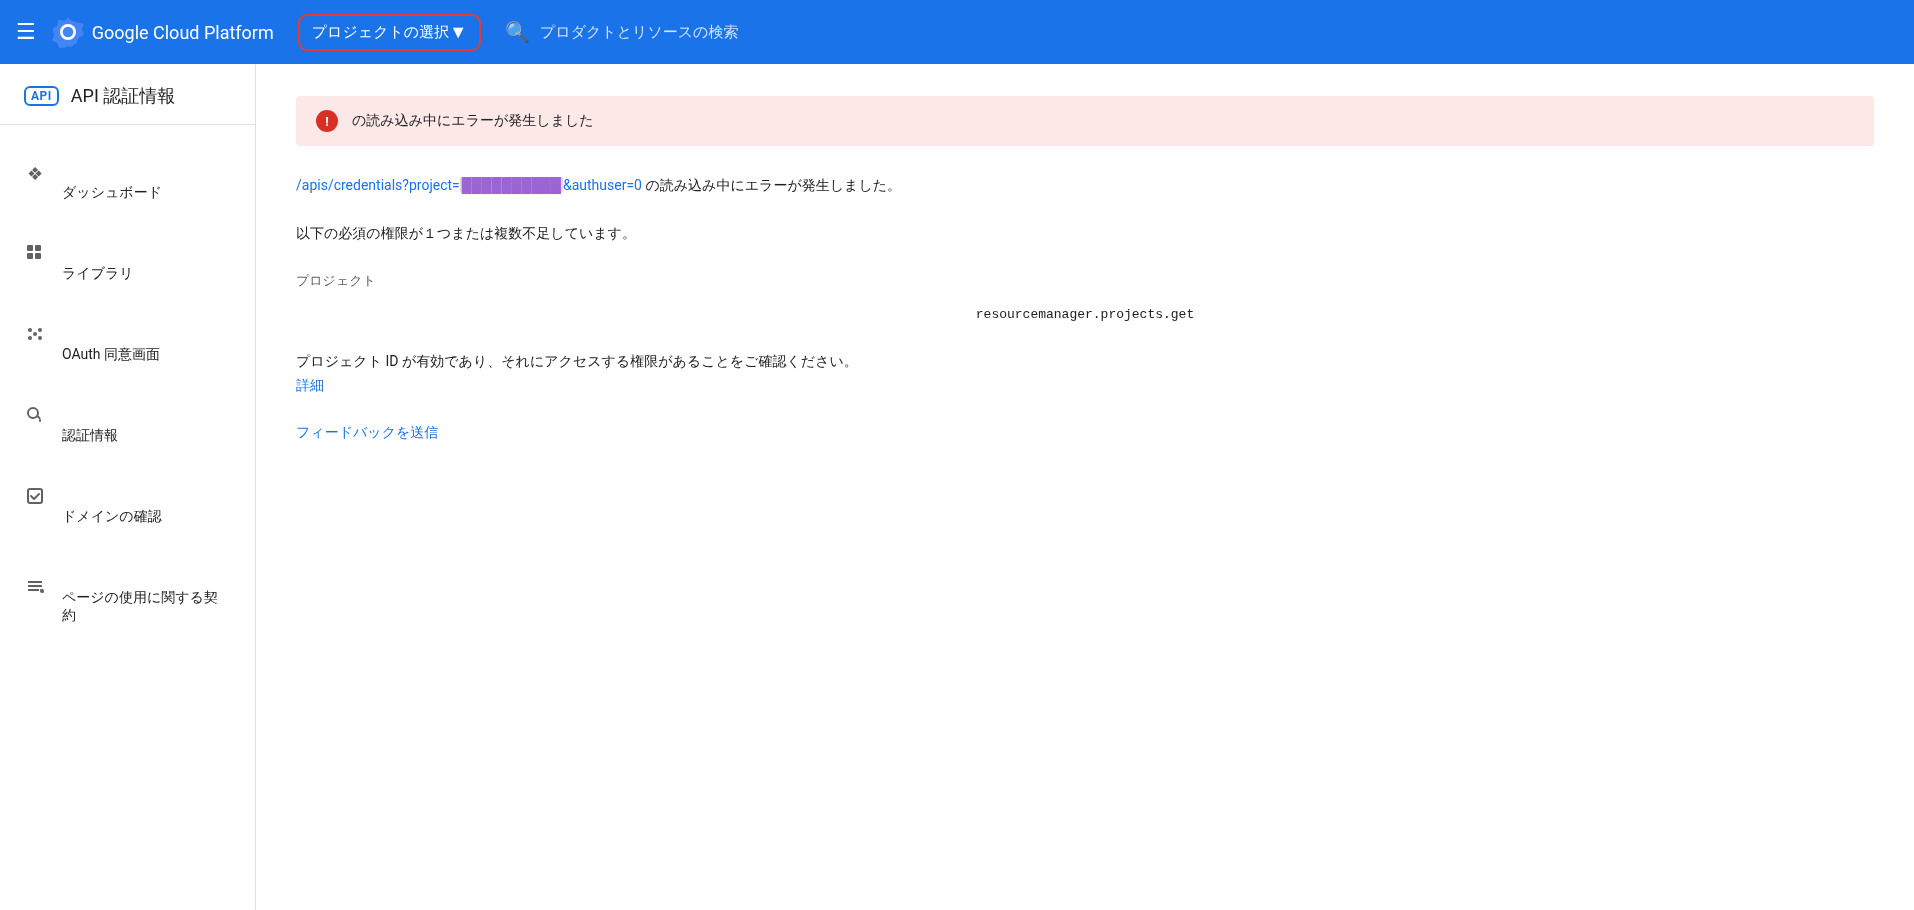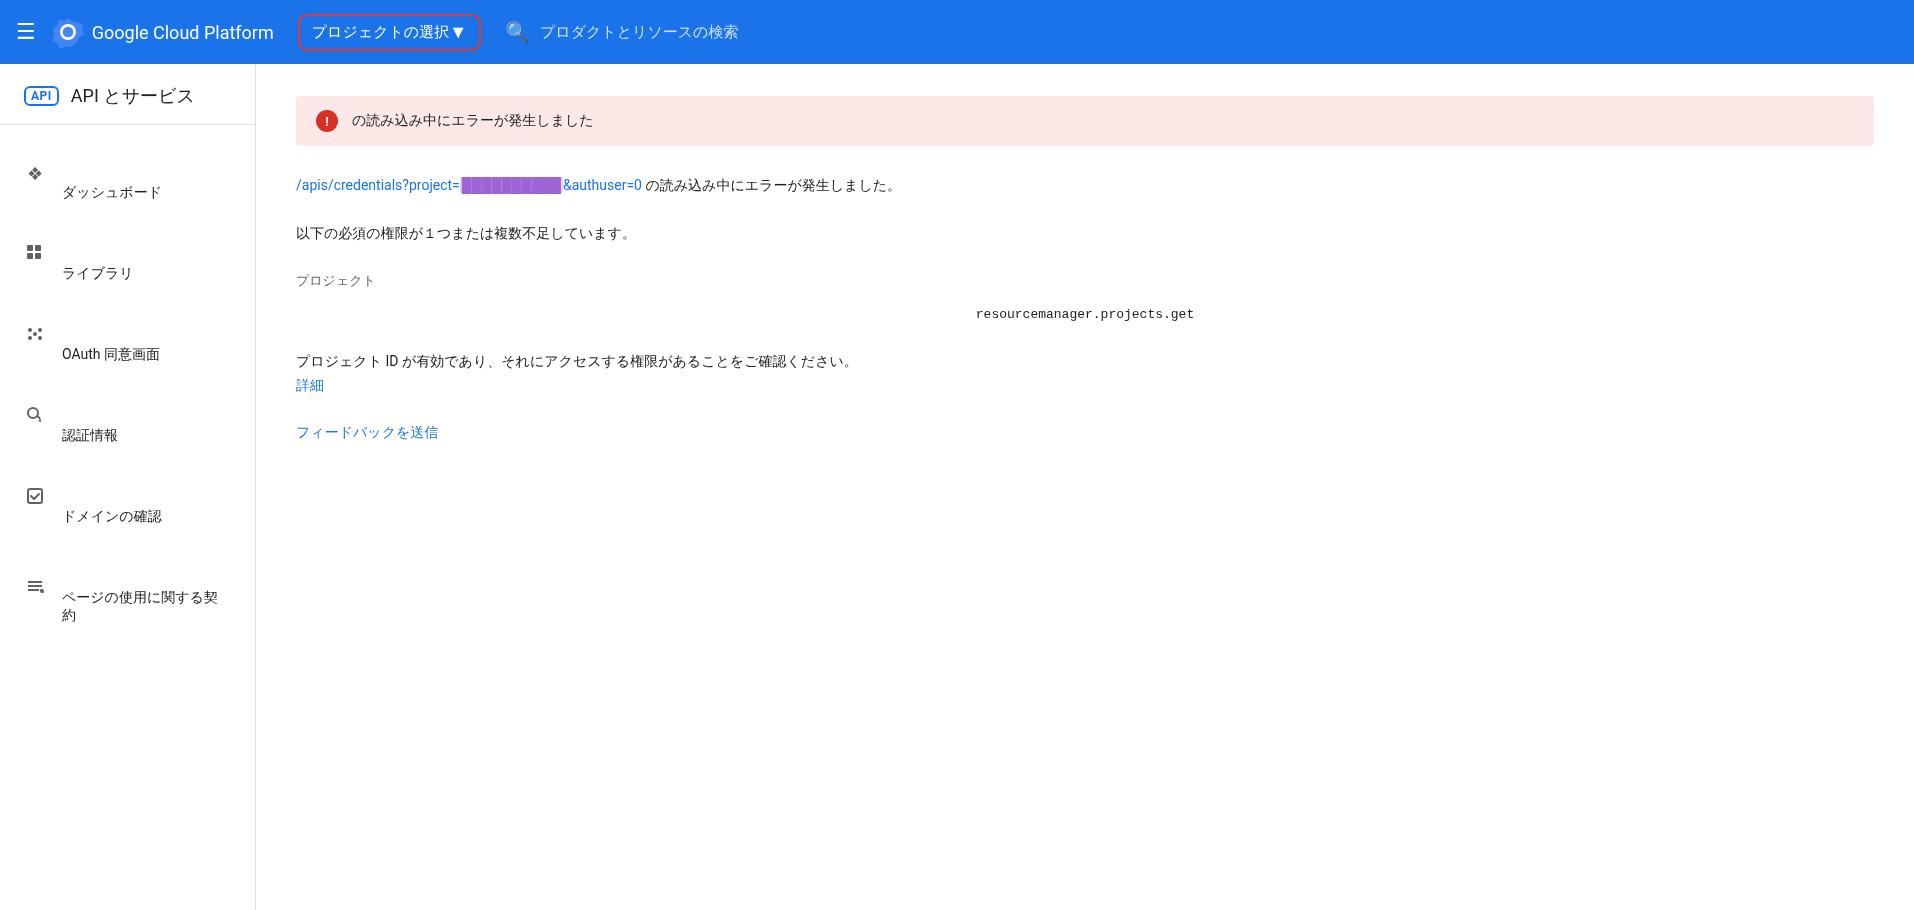--- a/index.html
+++ b/index.html
@@ -214,21 +214,21 @@
     <span class="nav-search-icon">🔍</span>
     <span>プロダクトとリソースの検索</span>
   </div>
 </nav>
 
 <div class="layout">
 
   <aside class="sidebar">
     <div class="sidebar-header">
       <span class="sidebar-header-api-badge">API</span>
-      <span class="sidebar-header-title">API とサービス</span>
+      <span class="sidebar-header-title">API 認証情報</span>
     </div>
     <nav class="sidebar-nav">
 
       <div class="sidebar-item">
         <span class="sidebar-item-icon">❖</span>
         <span class="sidebar-item-label">ダッシュボード</span>
       </div>
 
       <div class="sidebar-item">
         <span class="sidebar-item-icon">

